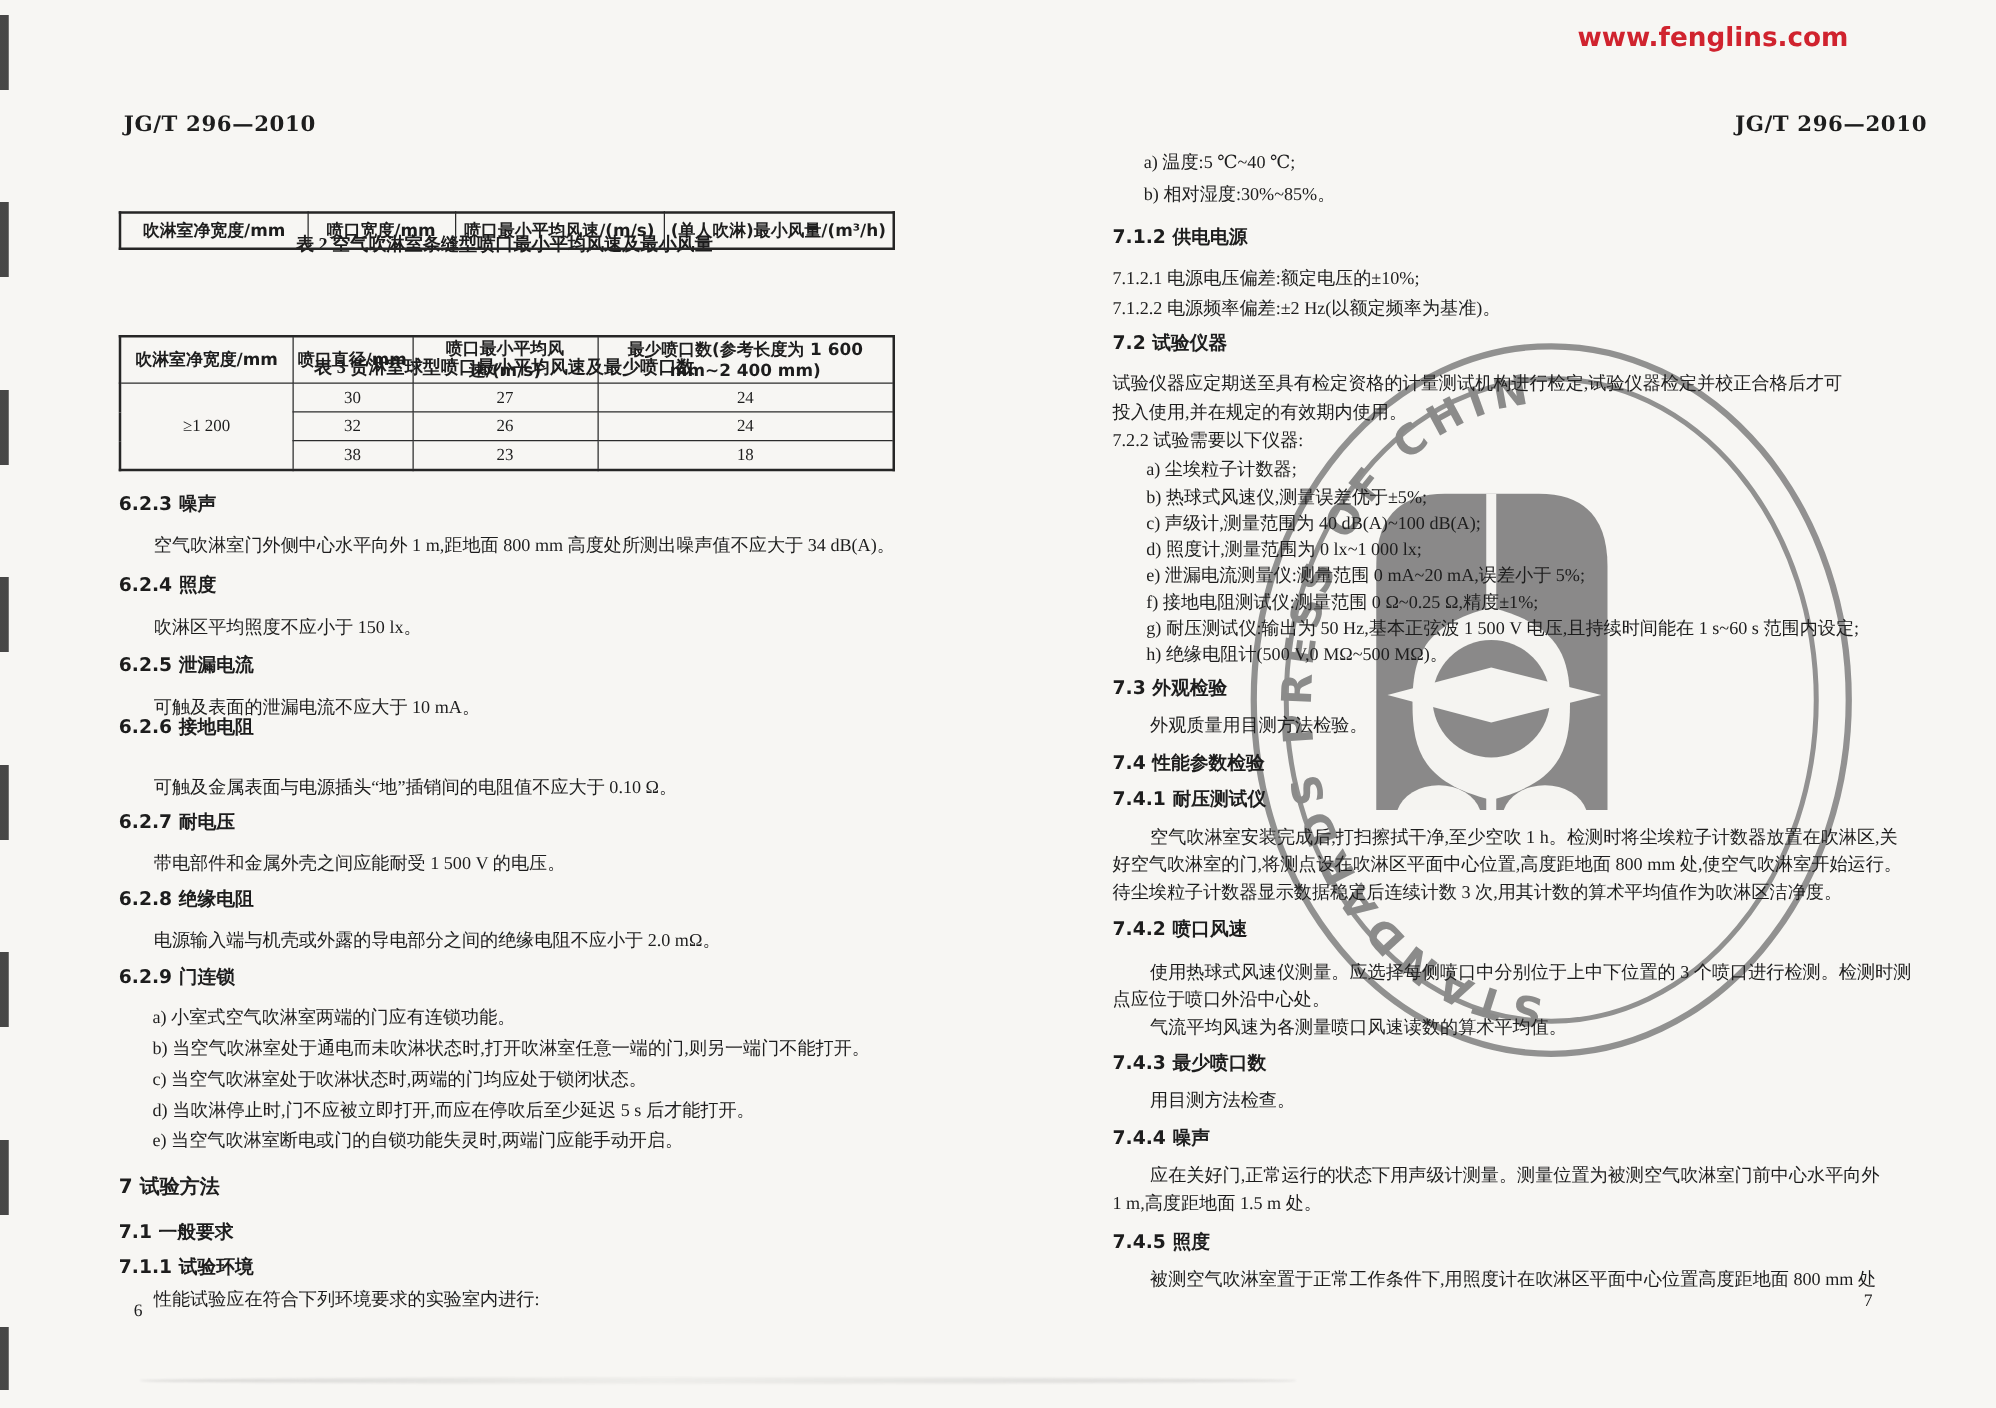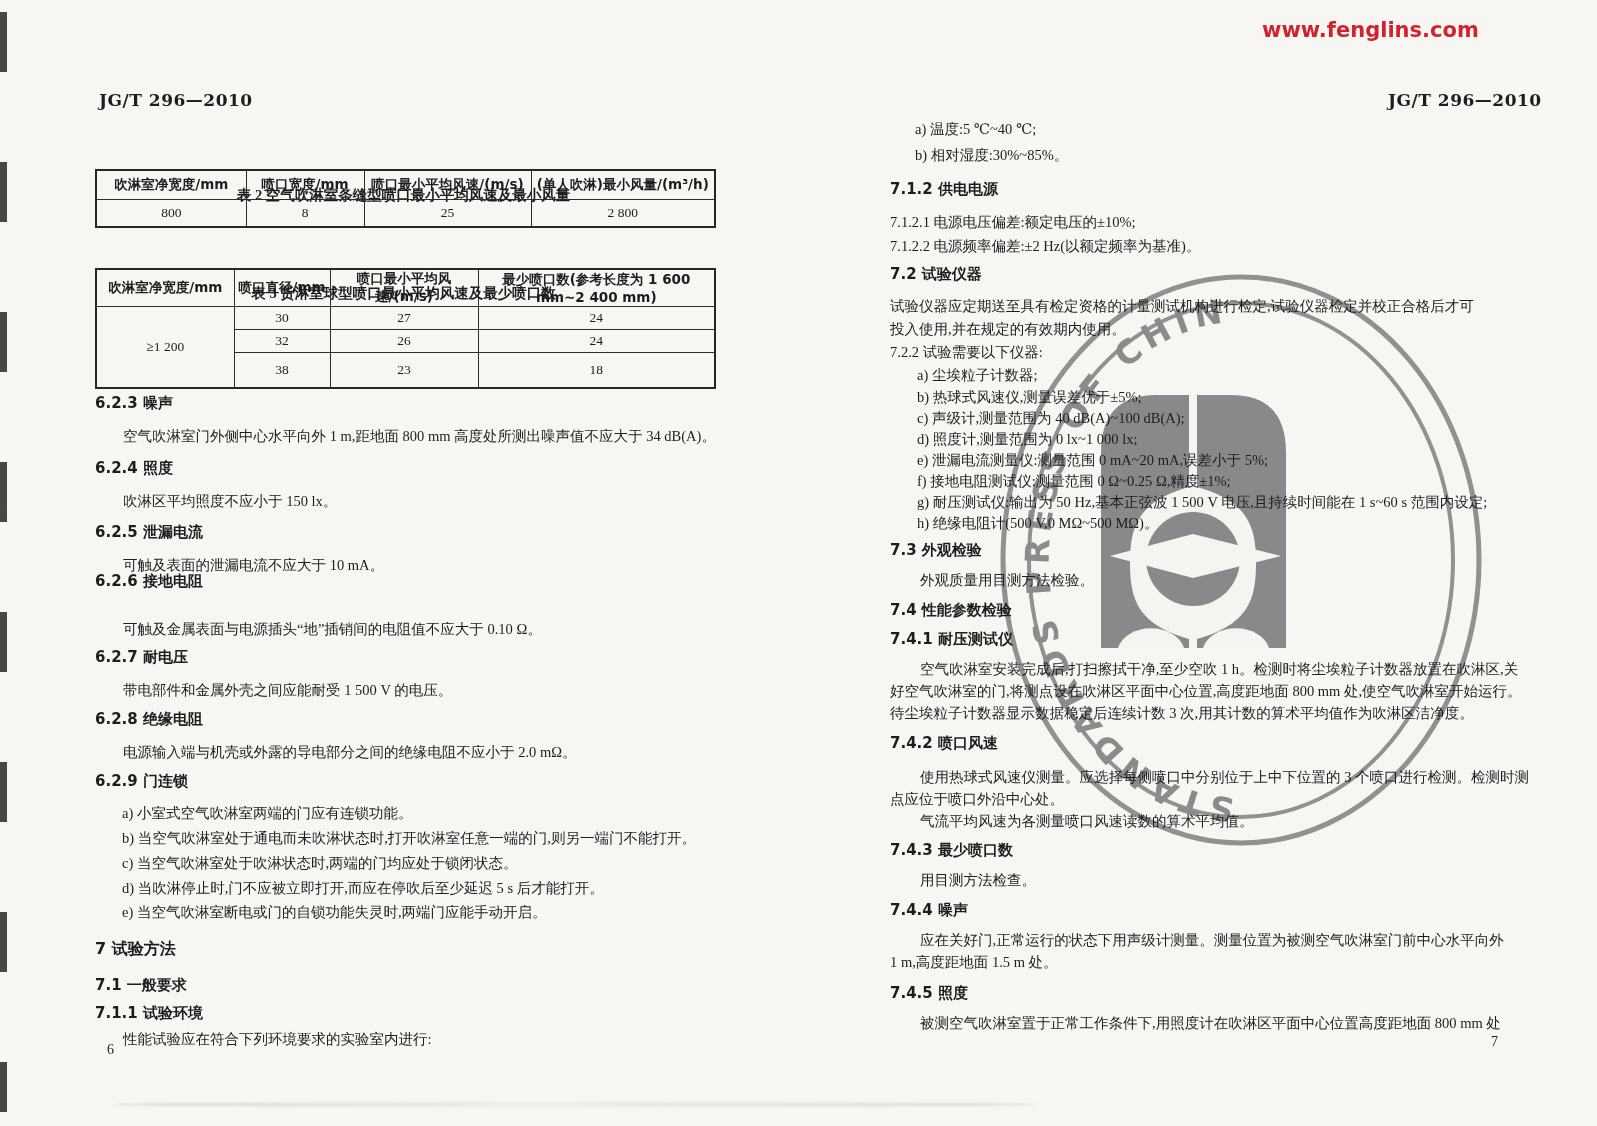--- a/index.html
+++ b/index.html
@@ -71,26 +71,20 @@
       <col style="width:167px">
       <col style="width:184px">
     </colgroup>
   <tbody>
       <tr style="height:29px">
     <th>吹淋室净宽度/mm</th>
     <th>喷口宽度/mm</th>
     <th>喷口最小平均风速/(m/s)</th>
     <th>(单人吹淋)最小风量/(m³/h)</th>
   </tr>
-  <tr style="height:28px">
-    <td>800</td>
-    <td>8</td>
-    <td>25</td>
-    <td>2 800</td>
-  </tr>
 </tbody>
   </table>
 
 <div class="abs tbl-title" style="left:95px;top:240px;width:617px">表 3  货淋室球型喷口最小平均风速及最少喷口数</div>
 <table class="doc" style="left:95px;top:268px;width:619px">
   <colgroup>
       <col style="width:138px">
       <col style="width:96px">
       <col style="width:148px">
       <col style="width:237px">
@@ -106,21 +100,21 @@
     <td rowspan="3">≥1 200</td>
     <td>30</td>
     <td>27</td>
     <td>24</td>
   </tr>
   <tr style="height:23px">
     <td>32</td>
     <td>26</td>
     <td>24</td>
   </tr>
-  <tr style="height:35px">
+  <tr style="height:23px">
     <td>38</td>
     <td>23</td>
     <td>18</td>
   </tr>
 </tbody>
   </table>
 
 <div class="abs sec-h" style="left:95px;top:394px">6.2.3  噪声</div>
 <div class="abs body-t" style="left:123px;top:427px">空气吹淋室门外侧中心水平向外 1 m,距地面 800 mm 高度处所测出噪声值不应大于 34 dB(A)。</div>
 <div class="abs sec-h" style="left:95px;top:459px">6.2.4  照度</div>

